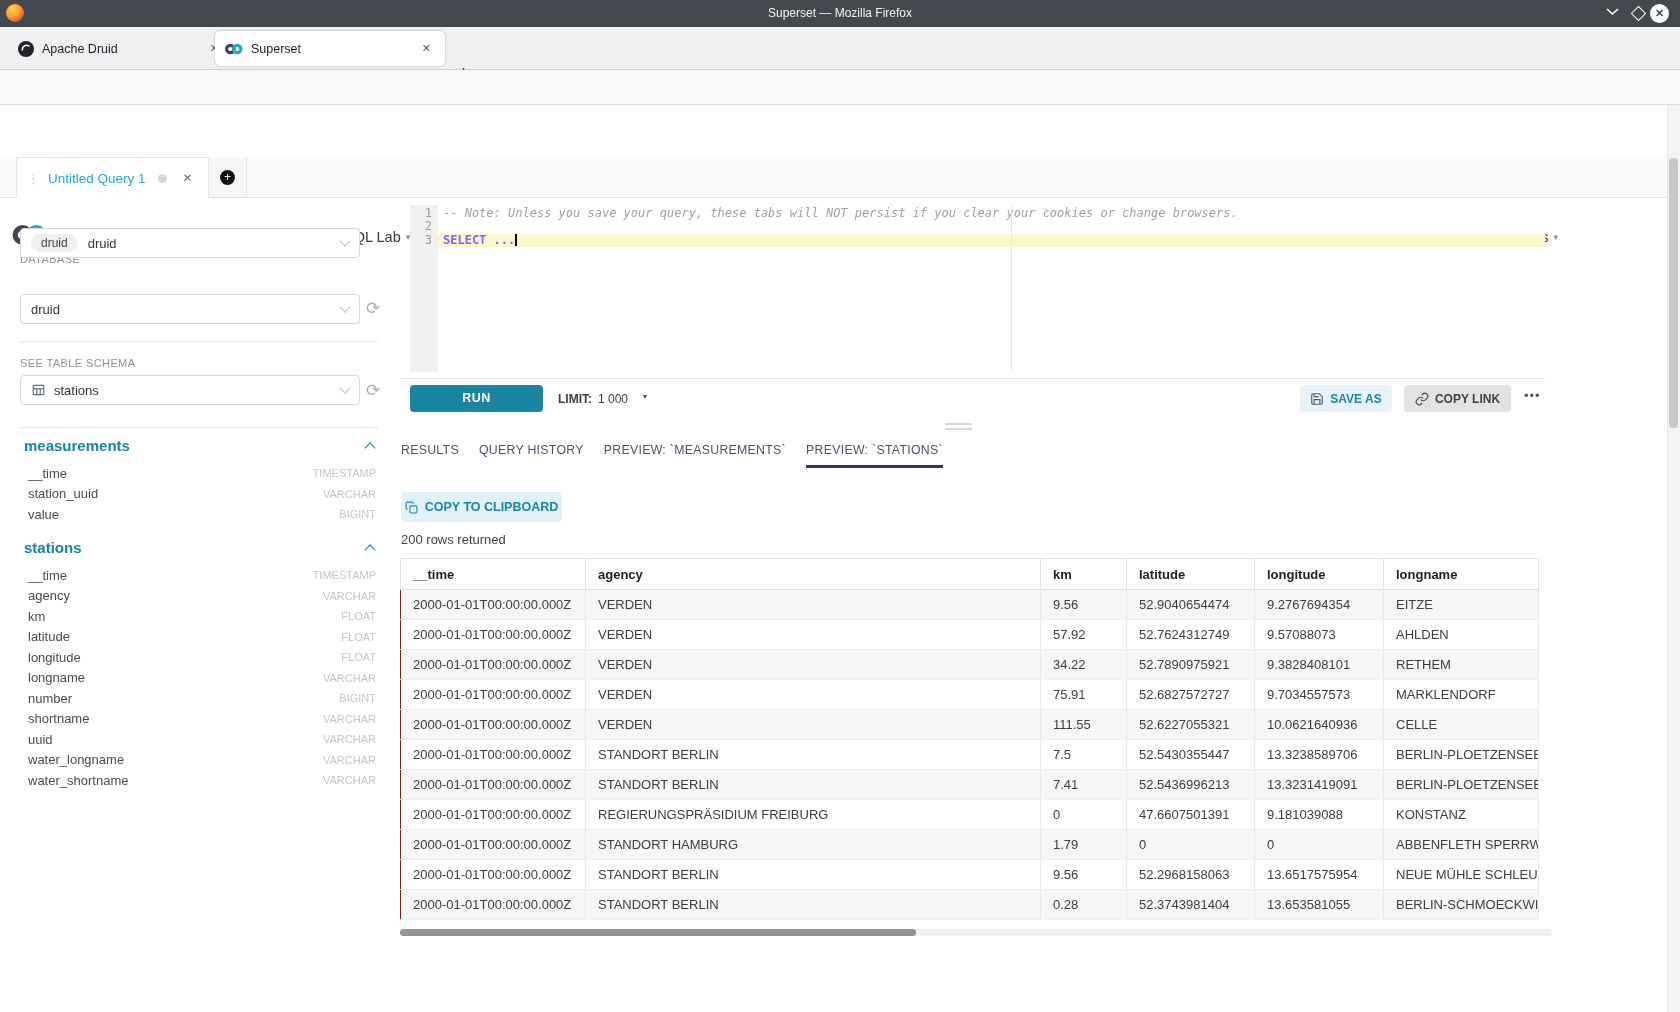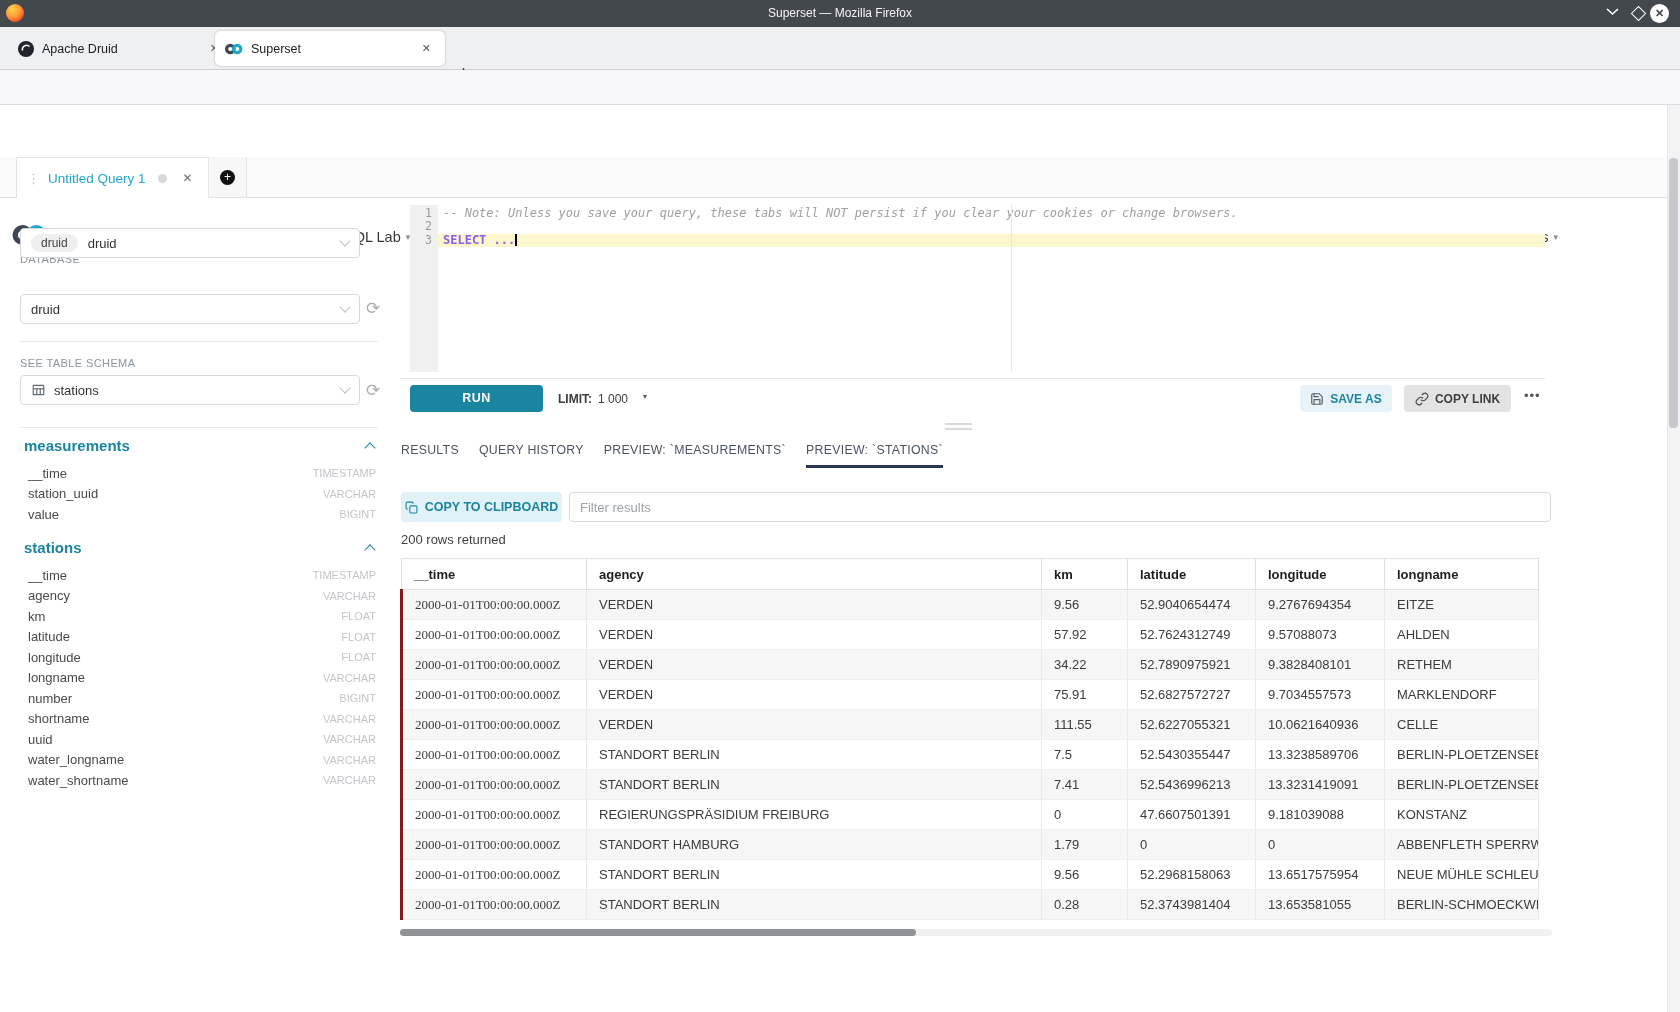--- a/index.html
+++ b/index.html
@@ -108,21 +108,21 @@
           box-sizing:border-box;padding:0 10px;font-size:13px;color:#333;font-family:"Liberation Sans",sans-serif;outline:none;}
   .filter::placeholder{color:#9da3a8;}
   .rowsret{position:absolute;left:401px;top:532px;font-size:13px;color:#3f3f3f;}
 
   
   .rtable{position:absolute;left:400px;top:558px;width:1139px;border-collapse:collapse;table-layout:fixed;font-size:13px;color:#3c3c3c;}
   .rtable th{height:31px;text-align:left;padding:0 12px;font-weight:700;color:#1e1e1e;background:#fff;
              border:1px solid #e0e0e0;box-sizing:border-box;white-space:nowrap;overflow:hidden;}
   .rtable td{height:30px;padding:0 12px;border-right:1px solid #e8e8e8;border-bottom:1px solid #efefef;
              box-sizing:border-box;white-space:nowrap;overflow:hidden;}
-  .rtable td:first-child{border-left:3px solid #7f1d1d;font-family:Liberation Serif, serif;}
+  .rtable td:first-child{border-left:1px solid #7f1d1d;}
   .rtable tbody tr:nth-child(odd){background:#f6f6f6;}
 
   .hscroll-track{position:absolute;left:400px;top:929px;width:1152px;height:7px;background:#f0f0f0;border-radius:4px;}
   .hscroll-thumb{position:absolute;left:400px;top:929px;width:516px;height:7px;background:#8f9296;border-radius:4px;}
   .vscroll-track{position:absolute;left:1667px;top:105px;width:13px;height:907px;background:#f3f3f5;border-left:1px solid #e6e6e8;box-sizing:border-box;}
   .vscroll-thumb{position:absolute;left:1669px;top:158px;width:9px;height:270px;background:#c7c8cb;border-radius:4px;}
 
   svg{display:block;}
 </style>
 </head>
@@ -429,21 +429,20 @@
 
   <div class="copyclip">
     <span>
       <svg width="13" height="13" viewBox="0 0 24 24" fill="none" stroke="#1a85a0" stroke-width="2">
           <rect x="9" y="9" width="13" height="13" rx="2"></rect>
           <path d="M5 15H4a2 2 0 0 1-2-2V4a2 2 0 0 1 2-2h9a2 2 0 0 1 2 2v1"></path>
         </svg>
     </span>
     <span>COPY TO CLIPBOARD</span>
   </div>
-  <input class="filter" placeholder="Filter results" style="">
 
   <div class="rowsret">200 rows returned</div>
 
   <table class="rtable">
     <colgroup>
         <col style="width:185px">
         <col style="width:455px">
         <col style="width:86px">
         <col style="width:128px">
         <col style="width:129px">

